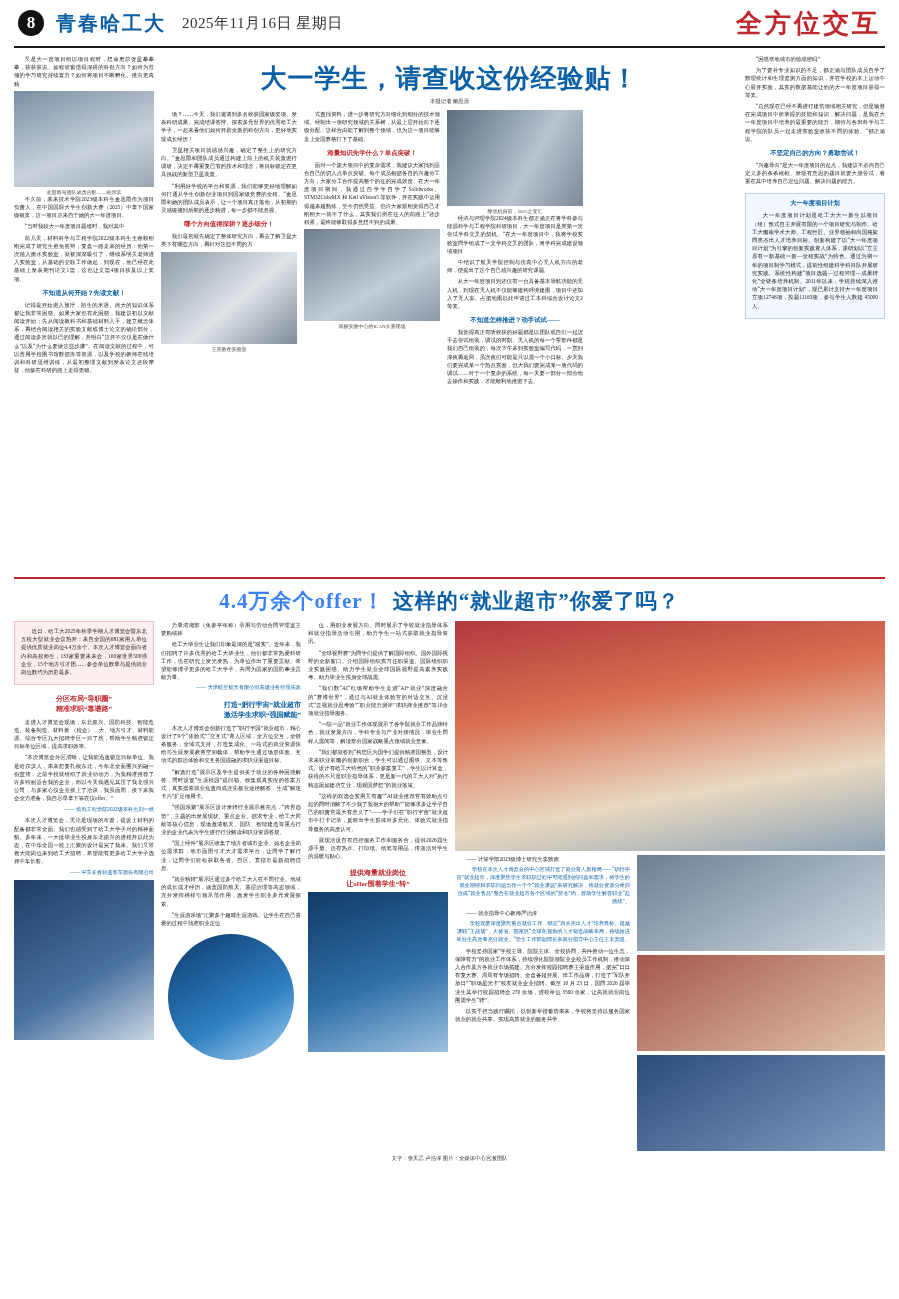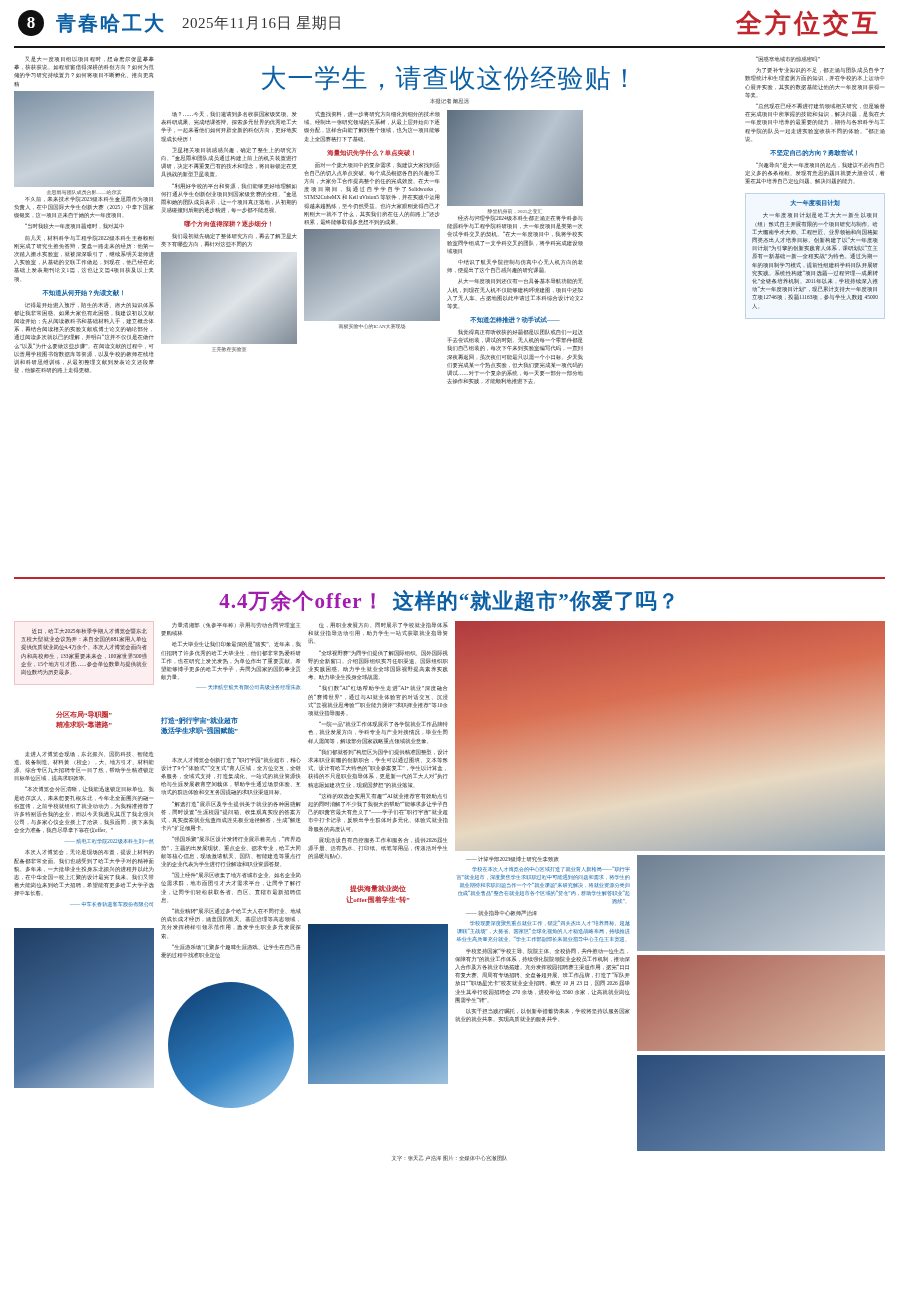--- a/index.html
+++ b/index.html
@@ -31,21 +31,21 @@
   .sub-red{color:#c0262b;font-weight:bold;font-size:6.4px;text-align:center;margin:5px 0 3px;text-indent:0 !important;}
   .sub-blue{color:#0b5fa5;font-weight:bold;font-size:6.4px;text-align:center;margin:5px 0 3px;text-indent:0 !important;}
   .caption{font-size:5px;color:#444;text-align:center;margin-top:2px;}
   .photo{width:100%;background:#cfd6dc;display:block;border:0;}
 
   
   .art1{display:flex;gap:7px;margin-top:7px;height:514px;}
   .a1-col{width:140px;display:flex;flex-direction:column;}
   .a1-mid{flex:1;display:flex;flex-direction:column;}
   .headline{
-    text-align:center;font-size:26px;font-weight:normal;color:#0b5fa5;
+    text-align:center;font-size:26px;font-weight:bold;color:#0b5fa5;
     letter-spacing:1px;margin:6px 0 2px;
   }
   .byline{text-align:center;font-size:5.4px;color:#333;margin-bottom:5px;}
   .midgrid{display:flex;gap:7px;flex:1;}
   .mg-col{width:136px;display:flex;flex-direction:column;}
 
   .img-a{height:96px;background:linear-gradient(160deg,#7b8fa3,#c9d2da 60%,#9aa7b3);}
   .img-b{height:92px;background:linear-gradient(140deg,#8d9aa6,#dfe4e8 55%,#7f8b97);}
   .img-c{height:92px;background:linear-gradient(150deg,#6f7d8b,#c3cdd6 60%,#8b99a6);}
   .img-d{height:96px;background:linear-gradient(120deg,#5d6e80,#b8c4ce 60%,#7d8a97);}
@@ -53,27 +53,27 @@
   
   .note-box{border:1px solid #bcd3e8;background:#f2f8fd;padding:5px 6px;margin-top:5px;}
   .note-title{color:#0b5fa5;font-weight:bold;font-size:6.2px;text-align:center;margin-bottom:3px;}
 
   
   .art2{margin-top:8px;border-top:2px solid #c0262b;padding-top:6px;}
   .headline2{
     text-align:center;font-size:21px;font-weight:bold;
     letter-spacing:1px;margin:2px 0 6px;
   }
-  .h2-red{color:#a21caf;}
+  .h2-red{color:#3b82f6;}
   .h2-blue{color:#0b5fa5;margin-left:8px;}
   .art2-body{display:flex;gap:7px;}
-  .a2-col{width:140px;display:flex;flex-direction:column;gap:16px;}
+  .a2-col{width:140px;display:flex;flex-direction:column;}
   .lead-box{background:#fdeef0;border:1px solid #f0c2c8;padding:5px 6px;margin-bottom:4px;}
   .sec-title{color:#c0262b;font-weight:bold;font-size:7px;text-align:center;margin:5px 0 3px;line-height:1.45;}
-  .sec-title-blue{color:#0b5fa5;font-weight:bold;font-size:7px;text-align:left;margin:5px 0 3px;line-height:1.45;}
+  .sec-title-blue{color:#0b5fa5;font-weight:bold;font-size:7px;text-align:right;margin:5px 0 3px;line-height:1.45;}
   .quote{font-size:5.2px;color:#0b5fa5;text-align:right;margin:2px 0 4px;}
 
   .img-f{height:230px;background:linear-gradient(170deg,#b03a3f,#d96f52 35%,#e8d9c2 70%,#8fa3b5);}
   .img-h{height:96px;background:linear-gradient(150deg,#6d7f92,#cfd8e0);}
   .img-i{height:96px;background:linear-gradient(150deg,#a4574f,#e0c3ab);}
   .img-j{height:96px;background:linear-gradient(150deg,#2b4b79,#7f9ec0);}
   .img-k{height:160px;background:linear-gradient(150deg,#1e3d63,#4a72a0 60%,#cbd6e2);}
   .img-l{height:160px;background:linear-gradient(160deg,#123a66,#2f6fa8 55%,#9dc0dd);}
 
   .circle-img{width:126px;height:126px;border-radius:50%;

